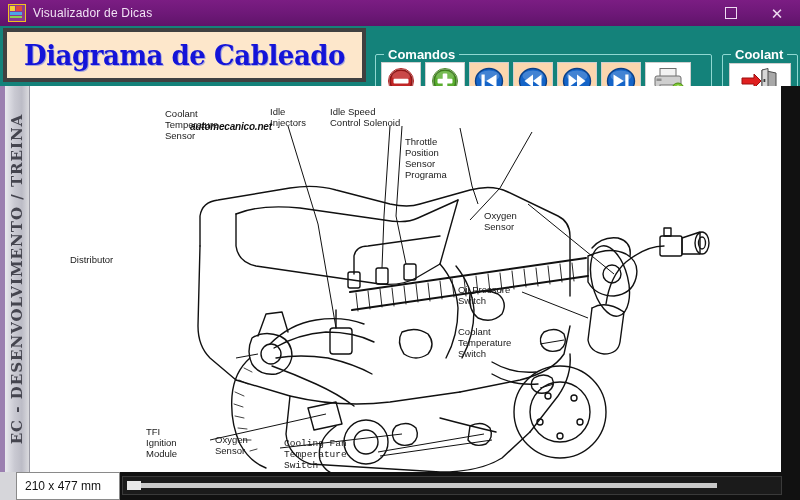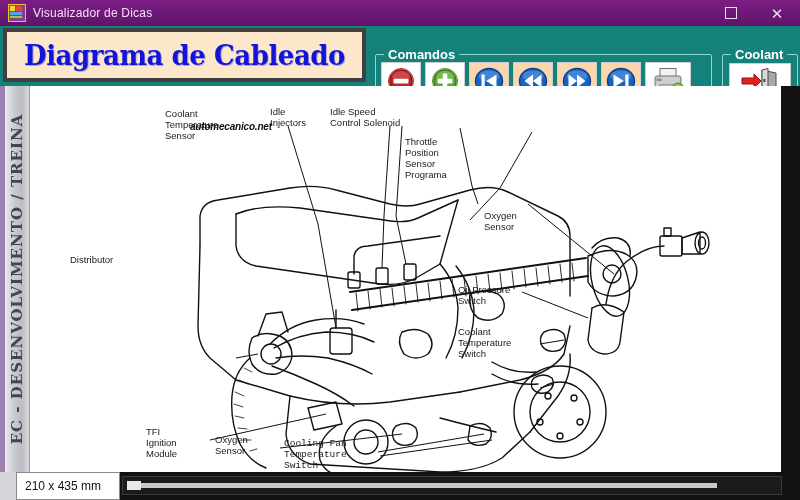--- a/index.html
+++ b/index.html
@@ -524,20 +524,20 @@
       <div class="dlabel" style="left:254px; top:352px;font-family:Liberation Mono, monospace;">Cooling Fan
 Temperature
 Switch</div>
 
     </div>
   </div>
 
   <div class="statusbar">
     <div class="sb-corner"></div>
     <div class="sb-field">
-      <span>210 x 435 mm</span>
+      <span>210 x 477 mm</span>
     </div>
     <div class="sb-scroll">
       <div class="sb-thumb"></div>
     </div>
   </div>
 
 </div>
 
 </body></html>

